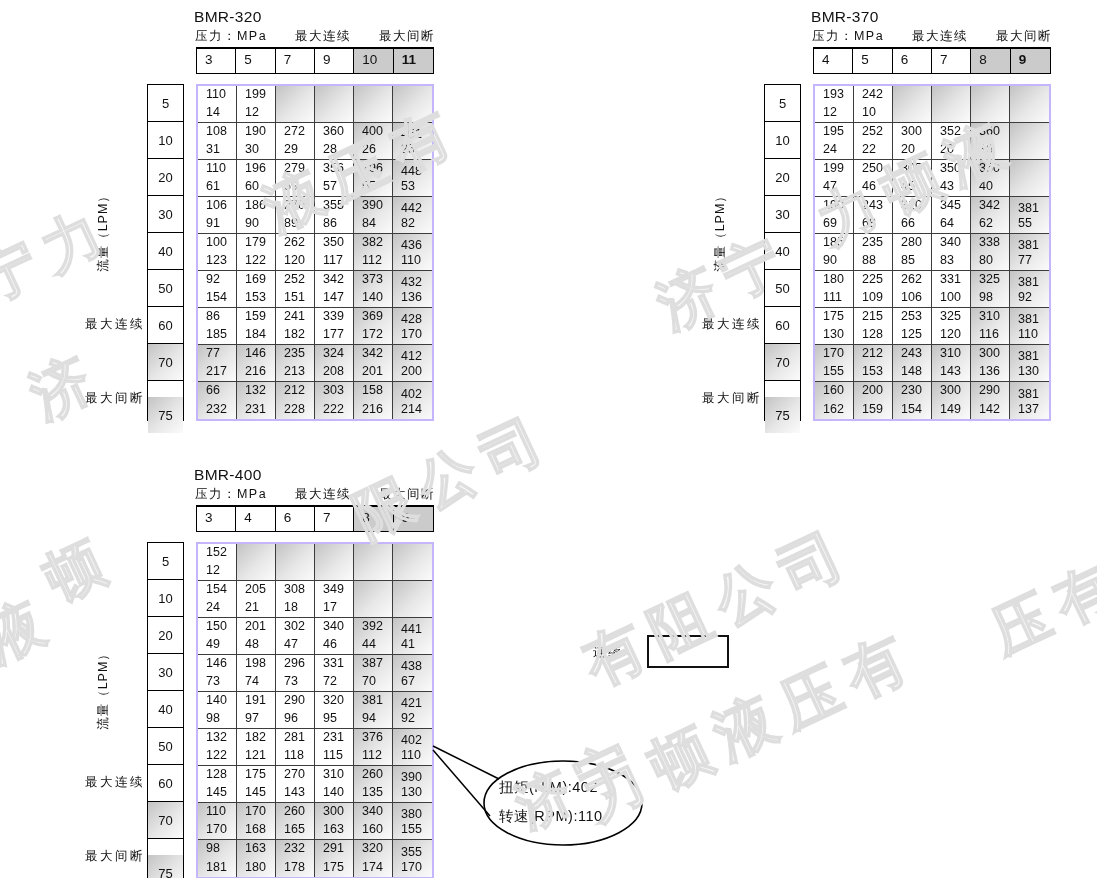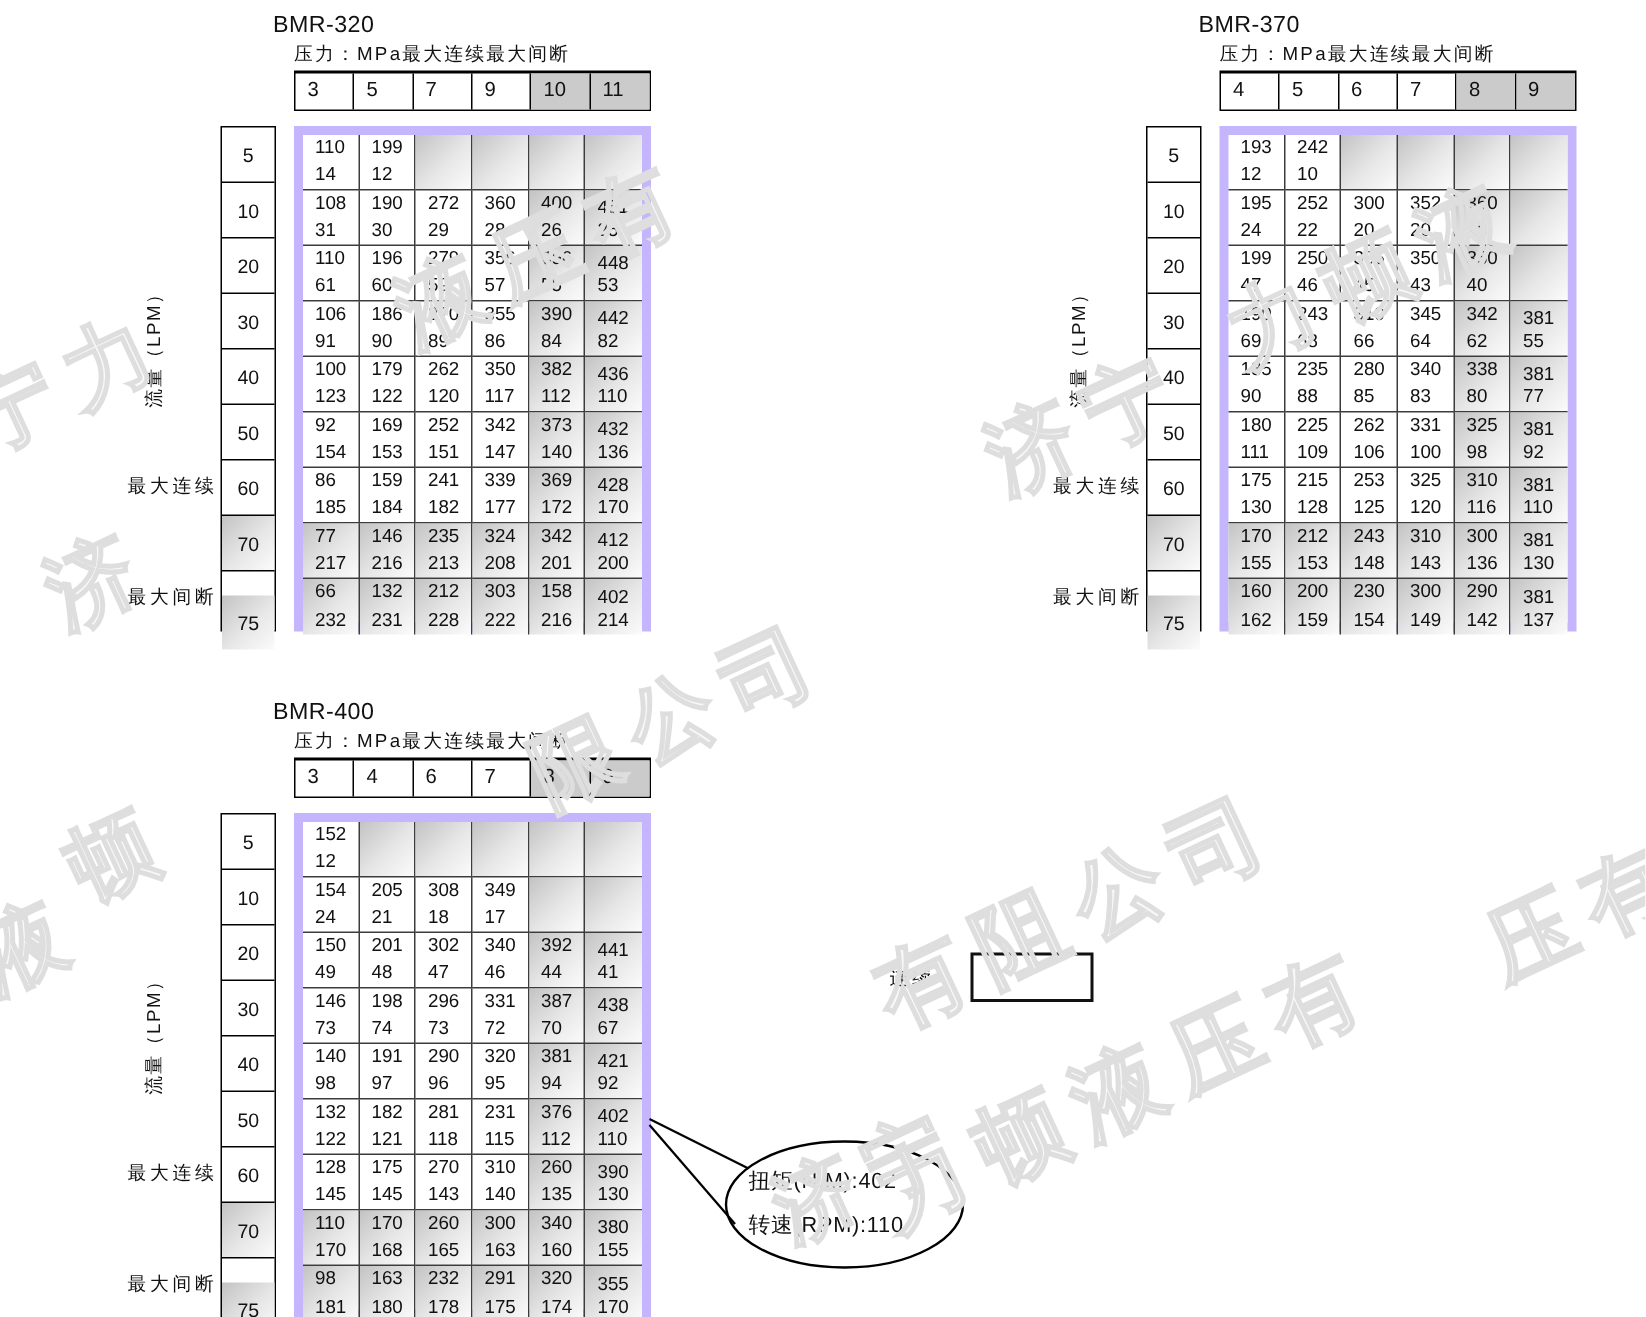--- a/index.html
+++ b/index.html
@@ -1,37 +1,37 @@
 <!DOCTYPE html>
 <html><head>
 <meta charset="utf-8">
 <style>
   html,body{margin:0;padding:0;background:#fff;}
   #page{position:relative;width:1097px;height:878px;background:#fff;overflow:hidden;
         font-family:"Liberation Sans","DejaVu Sans",sans-serif;color:#111;}
 
   
   .tbl{position:absolute;width:290px;height:415px;}
-  .tbl-title{position:absolute;left:35px;top:0;font-size:15.5px;letter-spacing:.3px;}
-  .tbl-sub{position:absolute;left:49px;top:20px;width:238px;display:flex;justify-content:flex-start;
-           align-items:flex-end;border-bottom:1.5px solid #000;padding-bottom:2px;font-size:12.5px;box-sizing:border-box;}
+  .tbl-title{position:absolute;left:47px;top:0;font-size:15.5px;letter-spacing:.3px;}
+  .tbl-sub{position:absolute;left:49px;top:20px;width:238px;display:flex;justify-content:center;
+           align-items:flex-end;border-bottom:1.5px solid #000;padding-bottom:2px;font-size:12.5px;box-sizing:border-box;gap:28px;}
   .tbl-sub span{letter-spacing:1.5px;white-space:nowrap;}
   .hdr{position:absolute;left:49px;top:40px;width:238px;height:26px;display:grid;
        grid-template-columns:repeat(6,1fr);border:1.5px solid #000;box-sizing:border-box;background:#fff;}
   .hc{border-right:1px solid #000;font-size:13.5px;padding:3px 0 0 8px;box-sizing:border-box;}
-  .hc.last{border-right:none;}
+  .hc.last{border-right:none;font-weight:bold;}
   .hc.hshade{background:#cbcbcb;}
 
   .rowlabels{position:absolute;left:0;top:76px;width:37px;height:337px;border:1.5px solid #000;box-sizing:border-box;background:#fff;}
   .rl{height:37px;border-bottom:1px solid #000;display:flex;align-items:center;justify-content:center;
       font-size:13px;box-sizing:border-box;}
   .rl.last{border-bottom:none;height:36px;margin-top:16px;}
   .rl.shade{background:linear-gradient(135deg,#c3c3c3 0%,#e7e7e7 55%,#fbfbfb 100%);}
 
-  .grid{position:absolute;left:49px;top:76px;width:238px;height:337px;border:6px solid #c4b5fd;box-sizing:border-box;
+  .grid{position:absolute;left:49px;top:76px;width:238px;height:337px;border:2px solid #c4b5fd;box-sizing:border-box;
         display:grid;grid-template-columns:repeat(6,1fr);grid-auto-rows:37px;background:#fff;}
   .cell{border-right:1px solid #3c3c3c;border-bottom:1px solid #3c3c3c;box-sizing:border-box;
         padding:1px 1px 2px 8px;display:flex;flex-direction:column;justify-content:space-between;
         font-size:12.5px;line-height:1.2;}
   .cell.lastc{border-right:none;justify-content:flex-end;}
   .cell.lastr{border-bottom:none;}
   .cell.shade{background:linear-gradient(135deg,#c3c3c3 0%,#e7e7e7 55%,#fbfbfb 100%);}
 
   .vlabel{position:absolute;left:-101px;top:214px;width:114px;text-align:center;font-size:12.5px;
           letter-spacing:1px;transform:rotate(-90deg);white-space:nowrap;}

